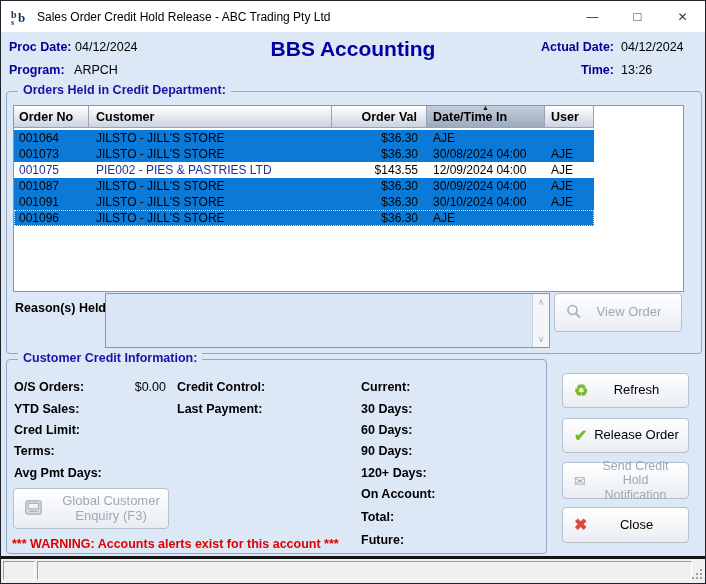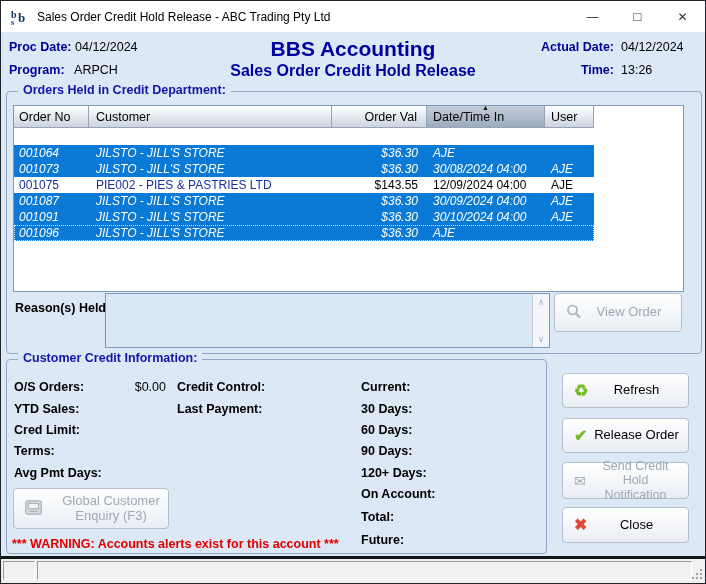--- a/index.html
+++ b/index.html
@@ -22,36 +22,36 @@
   .center-title { position:absolute; left:160px; right:160px; text-align:center; color:#0000a0; font-weight:bold; pointer-events:none; }
   .hdr-right { position:absolute; right:8px; display:grid; grid-template-columns:auto 76px; column-gap:7px; row-gap:9px; }
   .hdr-right .lbl { text-align:right; }
 
   
   .groupbox { position:absolute; border:1px solid #94a6c4; border-radius:4px; }
   .groupbox > .gb-title { position:absolute; top:-9px; left:11px; padding:0 5px; background:#dce8f6; color:#1414a8; font-weight:bold; font-size:12.5px; white-space:nowrap; }
 
   
   .grid { position:absolute; left:12px; top:104px; width:671px; height:187px; background:#fff; border:1px solid #7f97b8; overflow:hidden; }
-  .grid-header { display:flex; height:39px; }
+  .grid-header { display:flex; height:24px;font-weight:bold; }
   .gh-cell { position:relative; height:22px; line-height:22px; font-size:12.5px; color:#000; padding:0 6px;
              background:linear-gradient(#ffffff,#ccd4e0); border-right:1px solid #97a3b6; border-bottom:1px solid #97a3b6; }
   .gh-cell.sorted { background:linear-gradient(#c3ccd9,#9dabc0); }
   .sort-arrow { position:absolute; top:-3px; left:50%; transform:translateX(-50%); font-size:7px; color:#111; line-height:10px; }
   .grid-row { display:flex; height:16px; line-height:16px; font-size:12px; }
   .gr-cell { height:16px; overflow:hidden; white-space:nowrap; }
   .c0 { width:75px; padding-left:5px; }
   .c1 { width:243px; padding-left:7px; }
   .c2 { width:95px; text-align:right; padding-right:9px; }
   .c3 { width:118px; padding-left:6px; }
   .c4 { width:49px; padding-left:6px; }
   .grid-row .c0, .grid-row .c1 { color:#1b2f9e; }
   .grid-row .c2, .grid-row .c3, .grid-row .c4 { color:#000; }
   .grid-row.selected { background:#0b79d6; }
-  .grid-row.selected .gr-cell { color:#ffffff; background:#0b79d6;font-style:italic; }
+  .grid-row.selected .gr-cell { color:#000000; background:#0b79d6; }
   .grid-row.selected { width:580px; }
   .grid-row.focused { outline:1px dotted #e8e8e8; outline-offset:-1px; }
 
   
   .reason-label { position:absolute; left:14px; top:300px; font-weight:bold; font-size:12.5px; color:#000; }
   .reason-box { position:absolute; left:104px; top:292px; width:445px; height:55px; background:#d9e6f5; border:1px solid #7f97b8; }
   .reason-scroll { position:absolute; right:0; top:0; bottom:0; width:17px; background:#f3f5f8; border-left:1px solid #c6cfda; }
   .scroll-arrow { position:absolute; left:0; right:0; text-align:center; color:#aab4c0; font-size:9px; }
   .scroll-arrow.up { top:3px; } .scroll-arrow.down { bottom:3px; }
 
@@ -97,21 +97,20 @@
 
   <div class="hdr-left" style="top:39px;">
     <span class="lbl">Proc Date:</span>
     <span class="val">04/12/2024</span>
   </div>
   <div class="hdr-left" style="top:62px;">
     <span class="lbl">Program:</span>
     <span class="val" style="margin-left:6px;">ARPCH</span>
   </div>
   <div class="center-title" style="top:36px; font-size:21px;">BBS Accounting</div>
-  <div class="center-title" style="top:61px; font-size:16px;">Sales Order Credit Hold Release</div>
   <div class="hdr-right" style="top:39px;">
     <span class="lbl">Actual Date:</span>
     <span class="val">04/12/2024</span>
     <span class="lbl">Time:</span>
     <span class="val">13:26</span>
   </div>
 
   <div class="groupbox" style="left:5px; top:90px; width:696px; height:263px;">
     <span class="gb-title">Orders Held in Credit Department:</span>
   </div>

